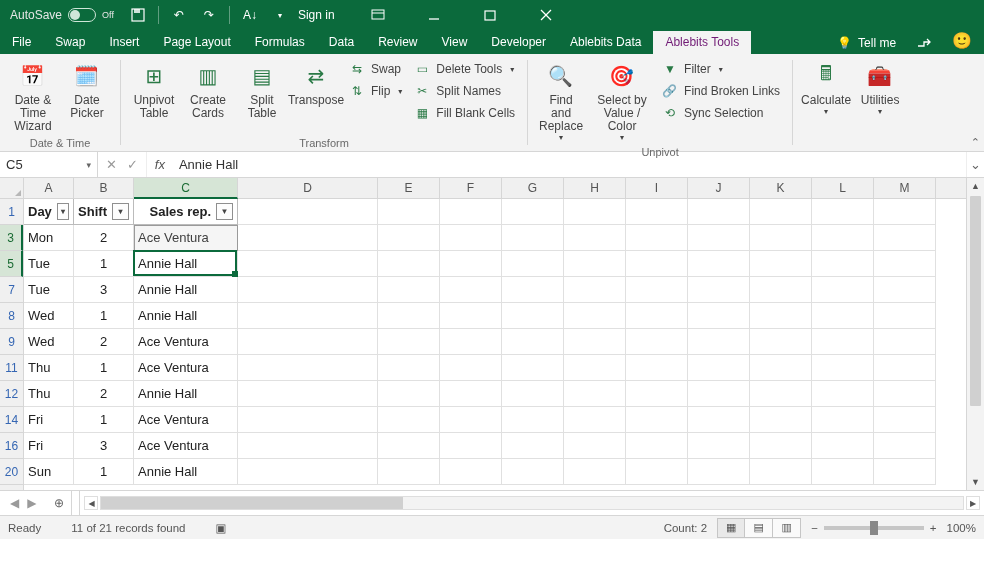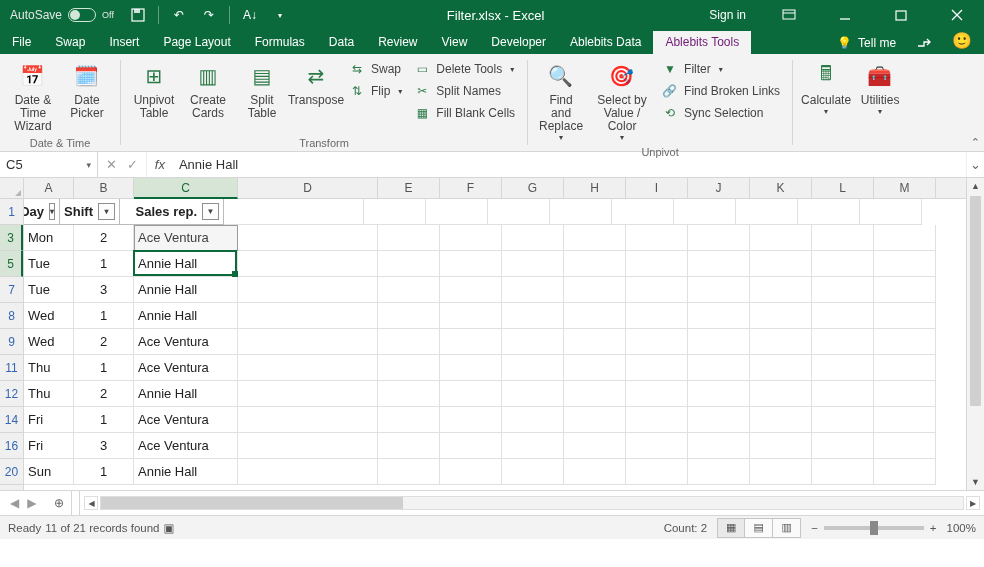--- a/index.html
+++ b/index.html
@@ -83,21 +83,21 @@
   .sheettab { padding:4px 14px; border-right:1px solid #d6d6d6; background:#f3f3f3; cursor:default; }
   .sheettab.active { background:#fff; color:#0b6a3c; font-weight:600; border-bottom:2px solid #0b6a3c; }
   .addsheet { width:26px; display:flex; align-items:center; justify-content:center; color:#666; border-right:1px solid #d6d6d6; height:100%; }
   .hscrollbar { flex:1; display:flex; align-items:center; padding:0 4px; }
   .hscrollbar .track { flex:1; height:14px; background:#f3f3f3; border:1px solid #dedede; position:relative; margin:0 2px; }
   .hscrollbar .thumb { position:absolute; left:0; top:0; bottom:0; width:35%; background:#d0d0d0; }
   .hscrollbar .arrow { width:14px; height:14px; border:1px solid #dedede; display:flex; align-items:center; justify-content:center; font-size:8px; color:#555; }
 
   
   .statusbar { height:24px; background:#f3f3f3; border-top:1px solid #d6d6d6; display:flex; align-items:center; font-size:11.5px; color:#555; padding:0 8px; }
-  .statusbar .left { display:flex; gap:4px; align-items:center; }
+  .statusbar .left { display:flex; gap:30px; align-items:center; }
   .statusbar .right { margin-left:auto; display:flex; align-items:center; gap:10px; }
   .viewbtns { display:flex; }
   .viewbtn { width:28px; height:20px; border:1px solid #c6c6c6; border-left:none; display:flex; align-items:center; justify-content:center; font-size:11px; background:#fafafa; }
   .viewbtn:first-child { border-left:1px solid #c6c6c6; background:#e9e9e9; }
   .zoom { display:flex; align-items:center; gap:6px; }
   .zoom .ztrack { width:100px; height:4px; background:#c6c6c6; position:relative; }
   .zoom .ztrack::after { content:""; position:absolute; left:50%; top:-4px; width:2px; height:12px; background:#888; }
   .zoom .zhandle { position:absolute; left:50%; top:-5px; width:8px; height:14px; background:#888; transform:translateX(-50%); }
 
   svg { display:block; }
@@ -118,21 +118,20 @@
           <rect x="3" y="1" width="6" height="4" fill="#fff" opacity="0.8"></rect>
         </svg>
       </div>
     <div class="sep"></div>
     <div class="qbtn">↶</div>
     <div class="qbtn">↷</div>
     <div class="sep"></div>
     <div class="qbtn" style="font-size:12px;">A↓</div>
     <div class="qbtn" style="font-size:8px;">▾</div>
   </div>
-  <div class="title-center">Filter.xlsx - Excel</div>
   <div class="title-right">
     <div class="signin">Sign in</div>
     <div class="tbtn">
         <svg width="14" height="12">
           <rect x="1" y="1" width="12" height="9" fill="none" stroke="#fff"></rect>
           <line x1="1" y1="4" x2="13" y2="4" stroke="#fff"></line>
         </svg>
       </div>
     <div class="tbtn">
         <svg width="12" height="12">
@@ -338,21 +337,21 @@
         <div class="colhead" style="width: 62px;">G</div>
         <div class="colhead" style="width: 62px;">H</div>
         <div class="colhead" style="width: 62px;">I</div>
         <div class="colhead" style="width: 62px;">J</div>
         <div class="colhead" style="width: 62px;">K</div>
         <div class="colhead" style="width: 62px;">L</div>
         <div class="colhead" style="width: 62px;">M</div>
       </div>
     <div class="cells" id="cells">
         <div class="row">
-          <div class="cell hdrcell" style="width: 36px;">
+          <div class="cell hdrcell" style="width: 50px;">
             <span class="label">Day</span>
             <span class="filterbtn">▾</span>
           </div>
           <div class="cell hdrcell" style="width: 60px;">
             <span class="label">Shift</span>
             <span class="filterbtn">▾</span>
           </div>
           <div class="cell hdrcell" style="width: 104px;">
             <span class="label">Sales rep.</span>
             <span class="filterbtn">▼</span>

